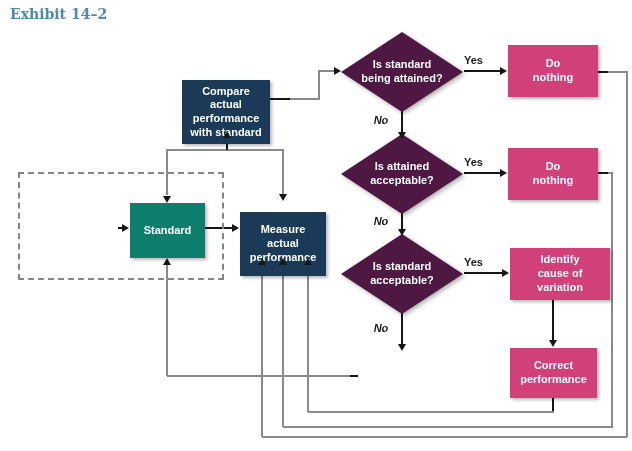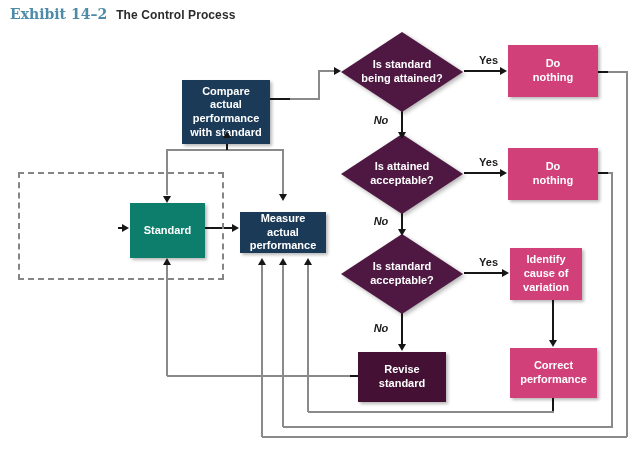--- a/index.html
+++ b/index.html
@@ -26,30 +26,29 @@
   .dashedbox{position:absolute;border:2px dashed #858585;}
   
   .ln{position:absolute;}
   .blk{background:#161616;}
   .gry{background:#8a8a8a;}
   .ar{position:absolute;width:0;height:0;}
   .ar.r{border-top:4px solid transparent;border-bottom:4px solid transparent;border-left:7px solid #161616;}
   .ar.d{border-left:4px solid transparent;border-right:4px solid transparent;border-top:7px solid #161616;}
   .ar.u{border-left:4px solid transparent;border-right:4px solid transparent;border-bottom:7px solid #161616;}
   .elabel{position:absolute;font-size:11px;font-weight:bold;color:#1a1a1a;}
-  .c{text-align:right;} .rt{text-align:center;font-style:italic;}
+  .c{text-align:left;} .rt{text-align:center;font-style:italic;}
 </style>
 </head>
 <body>
 
 <div id="stage">
 
   <div class="titlebar">
     <span class="exhibit">Exhibit 14–2</span>
-    <span class="figtitle">The Control Process</span>
   </div>
 
   <div class="ln blk" style="left:118px;top:227px;width:7px;height:2px"></div>
 
   <div class="ln blk" style="left:205px;top:227px;width:29px;height:2px"></div>
 
   <div class="ln gry" style="left:166px;top:149px;width:2px;height:46px"></div>
   <div class="ln gry" style="left:167px;top:149px;width:117px;height:2px"></div>
   <div class="ln blk" style="left:226px;top:137px;width:2px;height:13px"></div>
   <div class="ln gry" style="left:282px;top:149px;width:2px;height:46px"></div>
@@ -87,51 +86,47 @@
 
   <div class="ln blk" style="left:350px;top:375px;width:8px;height:2px"></div>
   <div class="ln gry" style="left:167px;top:375px;width:183px;height:2px"></div>
   <div class="ln gry" style="left:166px;top:264px;width:2px;height:112px"></div>
 
   <div class="dashedbox" style="left:18px;top:172px;width:202px;height:104px"></div>
 
   <div class="rect teal" style="left:130px;top:203px;width:75px;height:55px">
     <span>Standard</span>
   </div>
-  <div class="rect navy" style="left:240px;top:200px;width:86px;height:41px">
+  <div class="rect navy" style="left:240px;top:200px;width:86px;height:64px">
     <span>Measure
 actual
 performance</span>
   </div>
   <div class="rect navy" style="left:182px;top:68px;width:88px;height:64px">
     <span>Compare
 actual
 performance
 with standard</span>
   </div>
   <div class="rect pink" style="left:508px;top:45px;width:90px;height:52px">
     <span>Do
 nothing</span>
   </div>
   <div class="rect pink" style="left:508px;top:148px;width:90px;height:52px">
     <span>Do
 nothing</span>
   </div>
-  <div class="rect pink" style="left:510px;top:248px;width:72px;height:52px">
+  <div class="rect pink" style="left:510px;top:248px;width:100px;height:52px">
     <span>Identify
 cause of
 variation</span>
   </div>
   <div class="rect pink" style="left:510px;top:348px;width:87px;height:50px">
     <span>Correct
 performance</span>
-  </div>
-  <div class="rect plumdark" style="left:358px;top:352px;width:88px;height:50px">
-    <span>Revise
-standard</span>
   </div>
 
   <div class="dshadow" style="left:341px;top:32px;width:122px;height:80px">
     <div class="diamond">
       <span>Is standard
 being attained?</span>
     </div>
   </div>
   <div class="dshadow" style="left:341px;top:134px;width:122px;height:80px">
     <div class="diamond">

